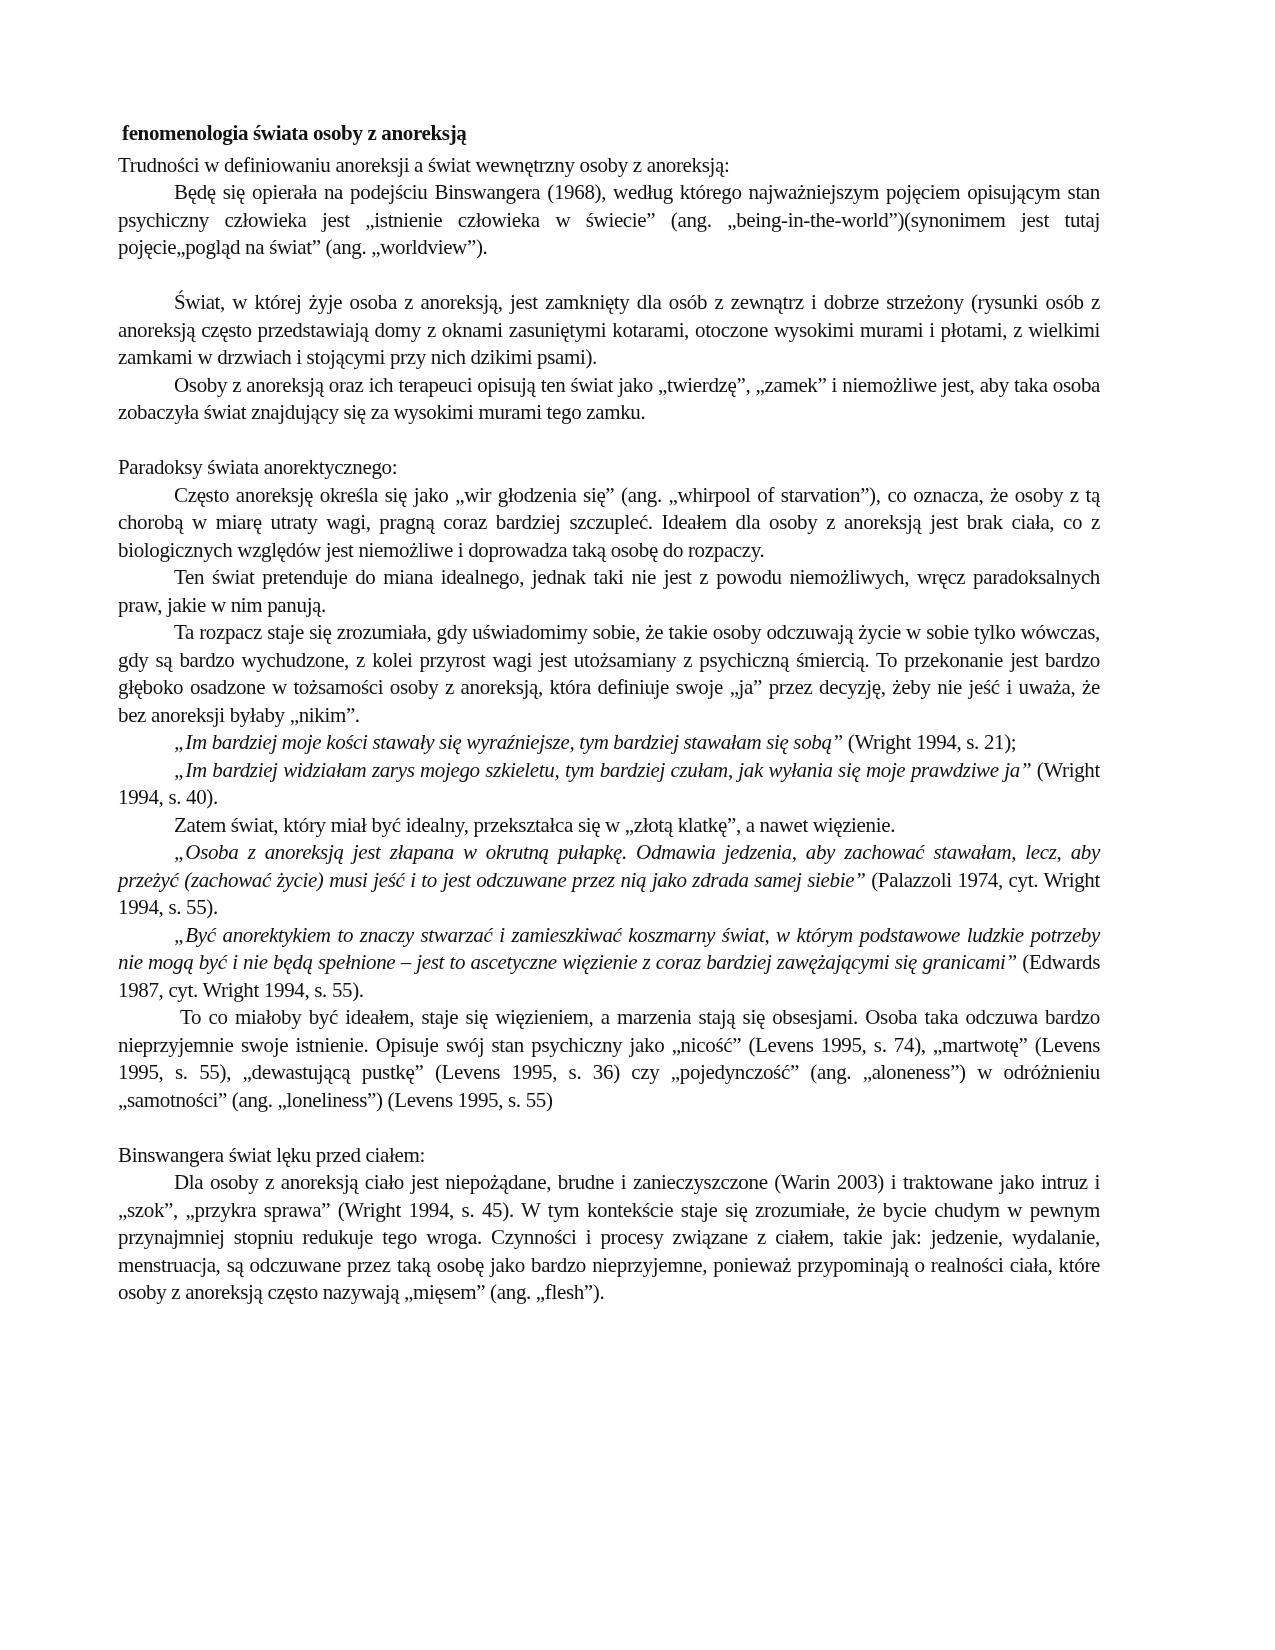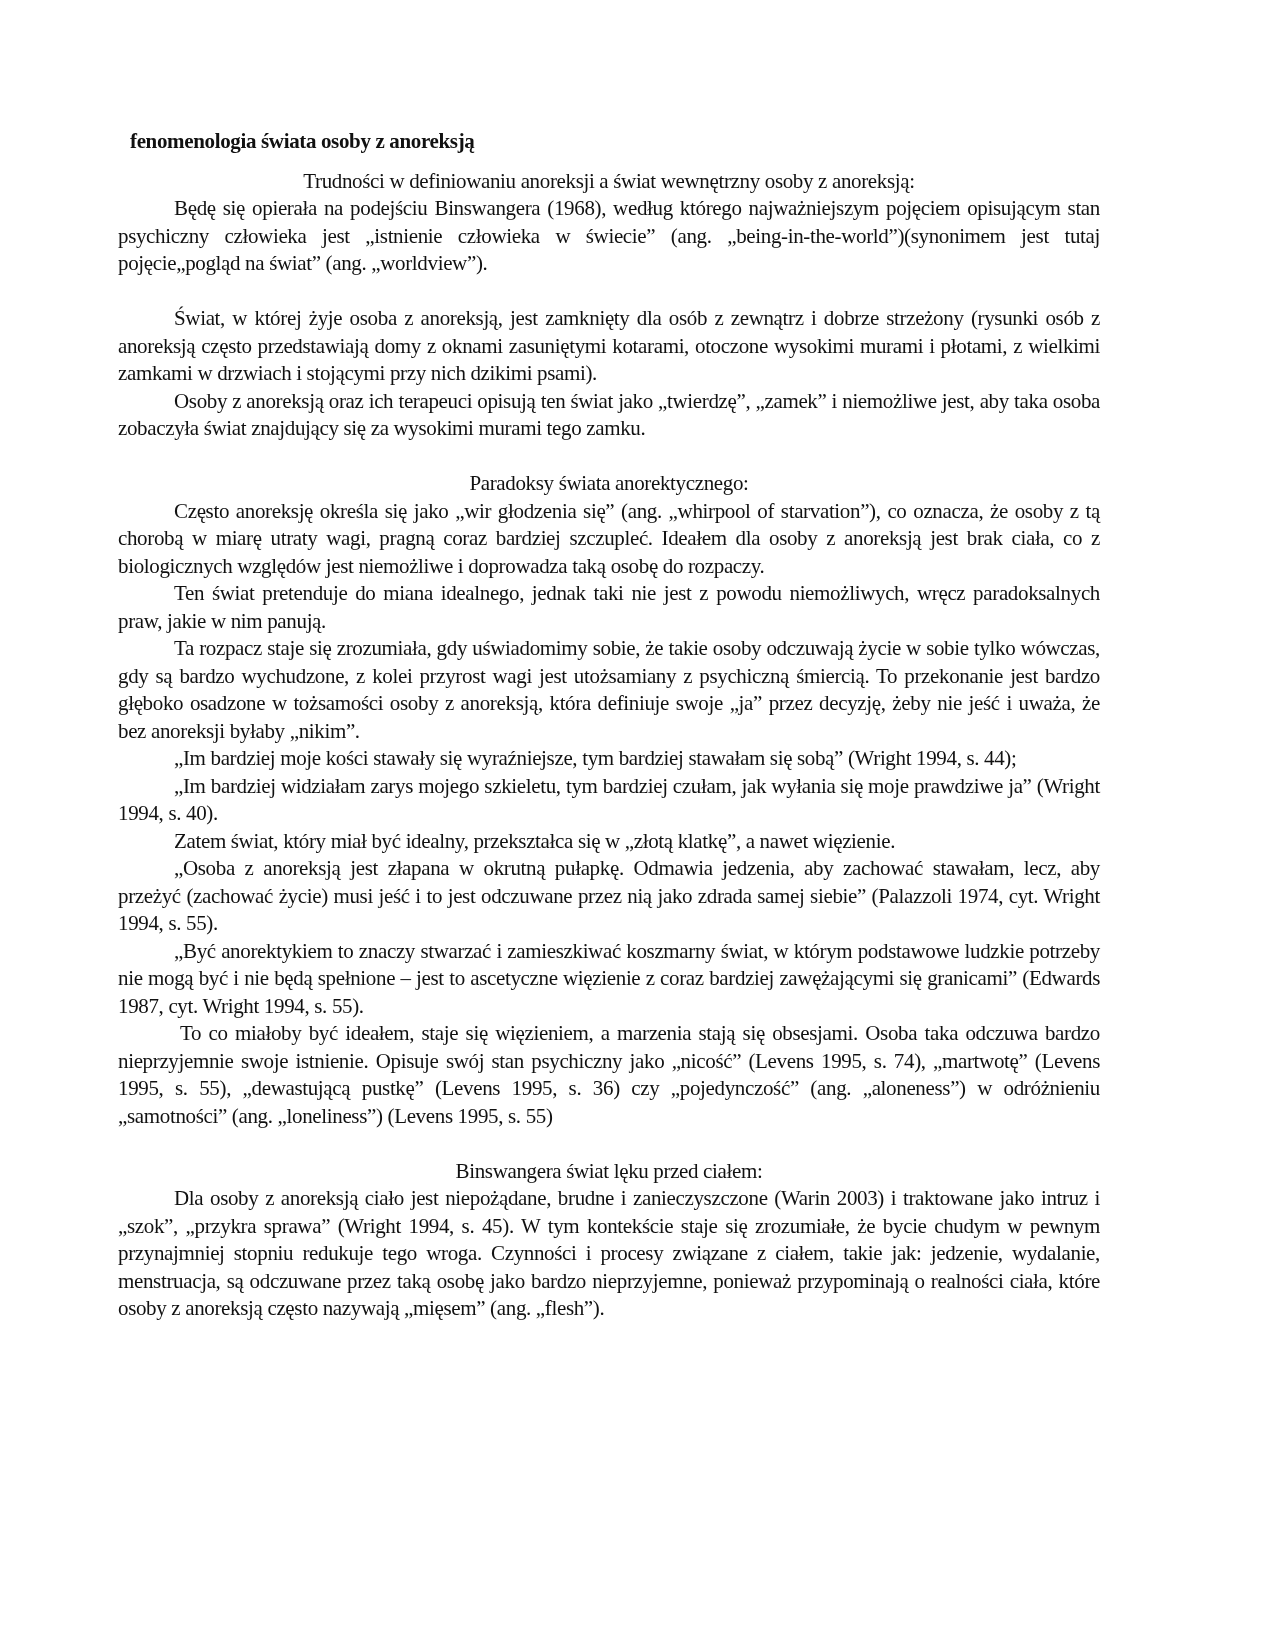--- a/index.html
+++ b/index.html
@@ -8,49 +8,49 @@
     position: absolute;
     left: 118px;
     top: 116px;
     width: 982px;
     font-family: "Liberation Serif", "DejaVu Serif", serif;
     font-size: 21px;
     line-height: 27.5px;
     color: #111111;
     letter-spacing: -0.35px;
   }
-  .title { font-weight: bold; margin: 12px; }
-  .line { margin: 0; text-align: center; }
+  .title { font-weight: bold; margin: 4px; }
+  .line { margin: 0; }
   p.para {
     margin: 0;
     text-align: justify;
     text-indent: 56px;
   }
   p.indent-extra { text-indent: 62px; }
   .blank { height: 27.5px; }
-  .ital { }
+  .ital { font-style: italic; }
 </style>
 </head>
 <body>
 
 <div class="page">
   <p class="title">fenomenologia świata osoby z anoreksją</p>
 
   <p class="line">Trudności w definiowaniu anoreksji a świat wewnętrzny osoby z anoreksją:</p>
   <p class="para">Będę się opierała na podejściu Binswangera (1968), według którego najważniejszym pojęciem opisującym stan psychiczny człowieka jest „istnienie człowieka w świecie” (ang. „being-in-the-world”)(synonimem jest tutaj pojęcie„pogląd na świat” (ang. „worldview”).</p>
   <div class="blank"></div>
   <p class="para">Świat, w której żyje osoba z anoreksją, jest zamknięty dla osób z zewnątrz i dobrze strzeżony (rysunki osób z anoreksją często przedstawiają domy z oknami zasuniętymi kotarami, otoczone wysokimi murami i płotami, z wielkimi zamkami w drzwiach i stojącymi przy nich dzikimi psami).</p>
   <p class="para">Osoby z anoreksją oraz ich terapeuci opisują ten świat jako „twierdzę”, „zamek” i niemożliwe jest, aby taka osoba zobaczyła świat znajdujący się za wysokimi murami tego zamku.</p>
   <div class="blank"></div>
 
   <p class="line">Paradoksy świata anorektycznego:</p>
   <p class="para">Często anoreksję określa się jako „wir głodzenia się” (ang. „whirpool of starvation”), co oznacza, że osoby z tą chorobą w miarę utraty wagi, pragną coraz bardziej szczupleć. Ideałem dla osoby z anoreksją jest brak ciała, co z biologicznych względów jest niemożliwe i doprowadza taką osobę do rozpaczy.</p>
   <p class="para">Ten świat pretenduje do miana idealnego, jednak taki nie jest z powodu niemożliwych, wręcz paradoksalnych praw, jakie w nim panują.</p>
   <p class="para">Ta rozpacz staje się zrozumiała, gdy uświadomimy sobie, że takie osoby odczuwają życie w sobie tylko wówczas, gdy są bardzo wychudzone, z kolei przyrost wagi jest utożsamiany z psychiczną śmiercią. To przekonanie jest bardzo głęboko osadzone w tożsamości  osoby z anoreksją, która definiuje swoje „ja” przez decyzję, żeby nie jeść i uważa, że bez anoreksji byłaby „nikim”.</p>
-  <p class="para"><span class="ital">„Im bardziej moje kości stawały się wyraźniejsze, tym bardziej stawałam się sobą”</span><span> (Wright 1994, s. 44);</span></p>
+  <p class="para"><span class="ital">„Im bardziej moje kości stawały się wyraźniejsze, tym bardziej stawałam się sobą”</span><span> (Wright 1994, s. 21);</span></p>
   <p class="para"><span class="ital">„Im bardziej widziałam zarys mojego szkieletu, tym bardziej czułam, jak wyłania się moje prawdziwe ja”</span><span> (Wright 1994, s. 40).</span></p>
   <p class="para">Zatem świat, który miał być idealny, przekształca się w „złotą klatkę”, a nawet więzienie.</p>
   <p class="para"><span class="ital">„Osoba z anoreksją jest złapana w okrutną pułapkę. Odmawia jedzenia, aby zachować stawałam, lecz, aby przeżyć (zachować życie) musi jeść i to jest odczuwane przez nią jako zdrada samej siebie”</span><span> (Palazzoli 1974, cyt. Wright 1994, s. 55).</span></p>
   <p class="para"><span class="ital">„Być anorektykiem to znaczy stwarzać i zamieszkiwać koszmarny świat, w którym podstawowe ludzkie potrzeby nie mogą być i nie będą spełnione – jest to ascetyczne więzienie z coraz bardziej zawężającymi się granicami”</span><span> (Edwards 1987, cyt. Wright 1994, s. 55).</span></p>
   <p class="para indent-extra">To co miałoby być ideałem, staje się więzieniem, a marzenia stają się obsesjami. Osoba taka odczuwa bardzo nieprzyjemnie swoje istnienie. Opisuje swój stan psychiczny jako „nicość” (Levens 1995, s. 74), „martwotę” (Levens 1995, s. 55), „dewastującą pustkę” (Levens 1995, s. 36) czy „pojedynczość” (ang. „aloneness”) w odróżnieniu „samotności” (ang. „loneliness”) (Levens 1995, s. 55)</p>
   <div class="blank"></div>
 
   <p class="line">Binswangera świat lęku przed ciałem:</p>
   <p class="para">Dla osoby z anoreksją ciało jest niepożądane, brudne i zanieczyszczone (Warin 2003) i traktowane jako intruz i „szok”, „przykra sprawa” (Wright 1994, s. 45). W tym kontekście staje się zrozumiałe, że bycie chudym w pewnym przynajmniej stopniu redukuje tego wroga. Czynności i procesy związane z ciałem, takie jak: jedzenie, wydalanie, menstruacja, są odczuwane przez taką osobę jako bardzo nieprzyjemne, ponieważ przypominają o realności ciała, które osoby z anoreksją często nazywają „mięsem” (ang. „flesh”).</p>
 </div>

